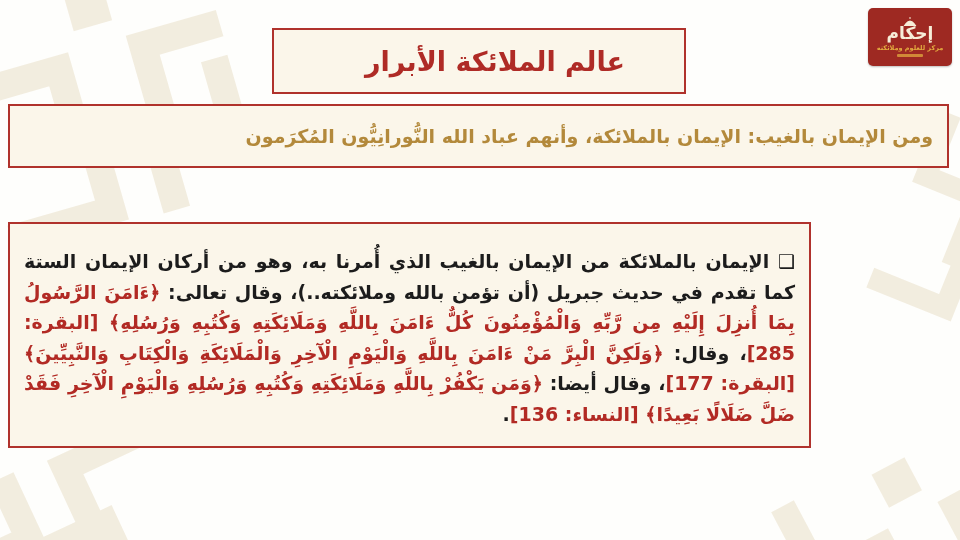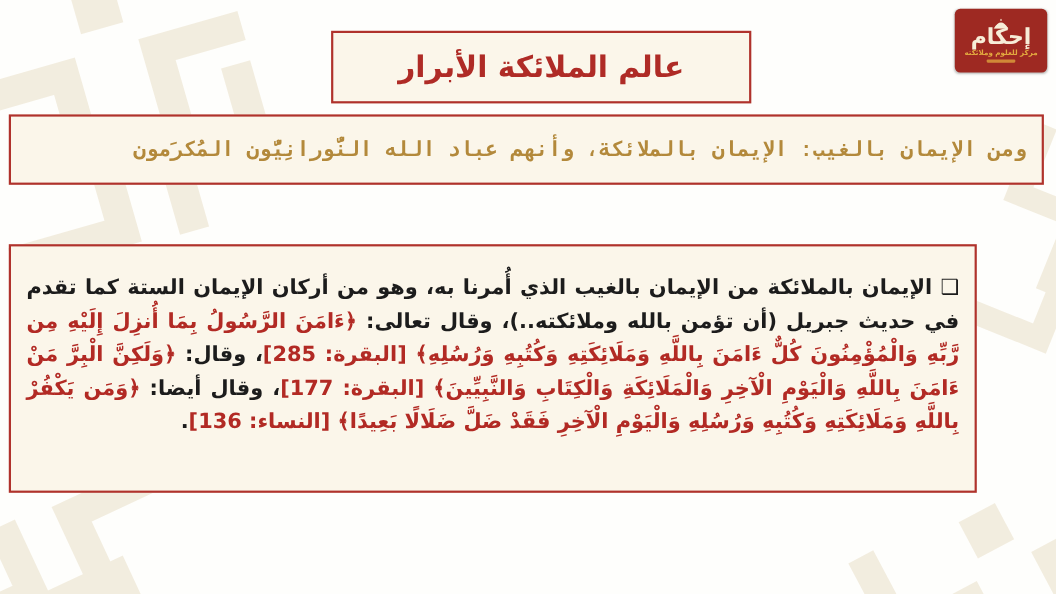--- a/index.html
+++ b/index.html
@@ -12,50 +12,50 @@
   .pattern{position:absolute;z-index:0;opacity:.55;pointer-events:none;}
   
   .logo{
     position:absolute;z-index:2;left:868px;top:8px;width:84px;height:58px;
     background:var(--logo_bg);border-radius:5px;
     display:flex;flex-direction:column;align-items:center;justify-content:center;
     box-shadow:0 1px 2px rgba(0,0,0,.25);
   }
   .logo-dome{height:9px;margin-bottom:-2px;}
   .logo-brand{
-    color:var(--logo_cream);font-size:20px;font-weight:bold;line-height:18px;
+    color:var(--logo_cream);font-size:17px;font-weight:bold;line-height:18px;
     direction:rtl;letter-spacing:0;
   }
   .logo-tagline{
     color:var(--logo_gold);font-size:6.5px;font-weight:bold;direction:rtl;
     margin-top:2px;white-space:nowrap;
   }
   .logo-fineprint{
     margin-top:2px;width:26px;height:3px;border-radius:1px;
     background:var(--logo_gold);opacity:.75;
   }
   
   .title-box{
-    position:absolute;z-index:1;left:301px;top:28px;width:378px;height:62px;
+    position:absolute;z-index:1;left:272px;top:28px;width:378px;height:62px;
     background:var(--cream);border:2px solid var(--accent_red);
-    display:flex;align-items:center;justify-content:center;
+    display:flex;align-items:center;justify-content:center;padding-left:32px;
   }
   .title-text{
     color:var(--title_red);font-size:27px;font-weight:bold;direction:rtl;
   }
   .subtitle-box{
     position:absolute;z-index:1;left:8px;top:104px;width:941px;height:64px;
     box-sizing:border-box;background:var(--cream);border:2px solid var(--accent_red);
-    display:flex;align-items:center;direction:rtl;padding:0 14px;font-family:Liberation Mono, monospace;
+    display:flex;align-items:center;direction:rtl;padding:0 14px;
   }
   .subtitle-text{
     color:var(--gold);font-size:19px;font-weight:bold;
   }
   .content-box{
-    position:absolute;z-index:1;left:8px;top:222px;width:880px;height:226px;
+    position:absolute;z-index:1;left:8px;top:222px;width:803px;height:226px;
     box-sizing:border-box;background:var(--cream);border:2px solid var(--accent_red);
     padding:22px 14px 0 14px;
   }
   .content-paragraph{
     direction:rtl;text-align:justify;font-size:19px;font-weight:bold;
     line-height:30.5px;margin:0;
   }
   .seg-black{color:var(--text_black);}
   .seg-red{color:var(--quote_red);}
 </style>

